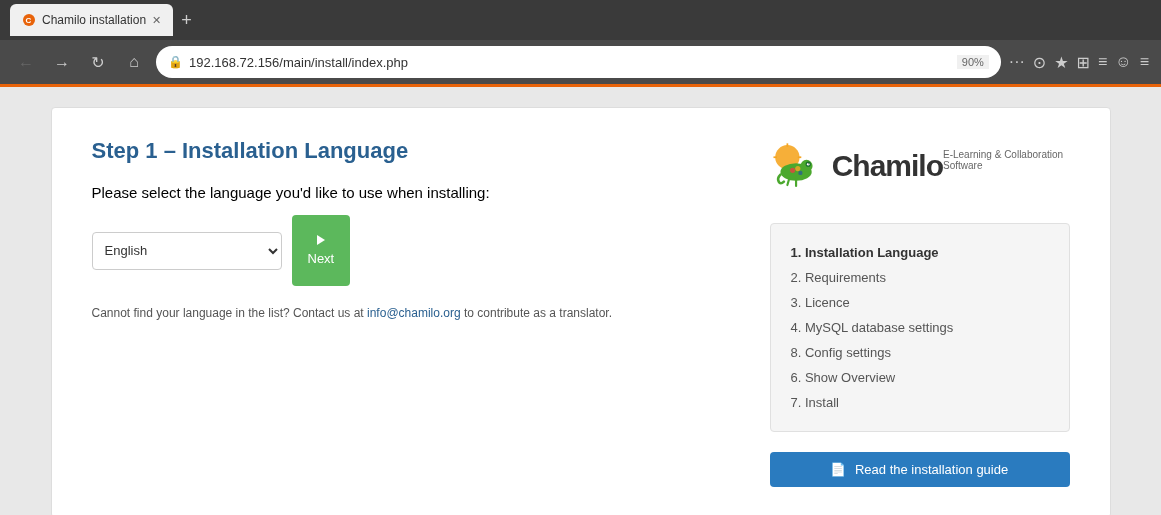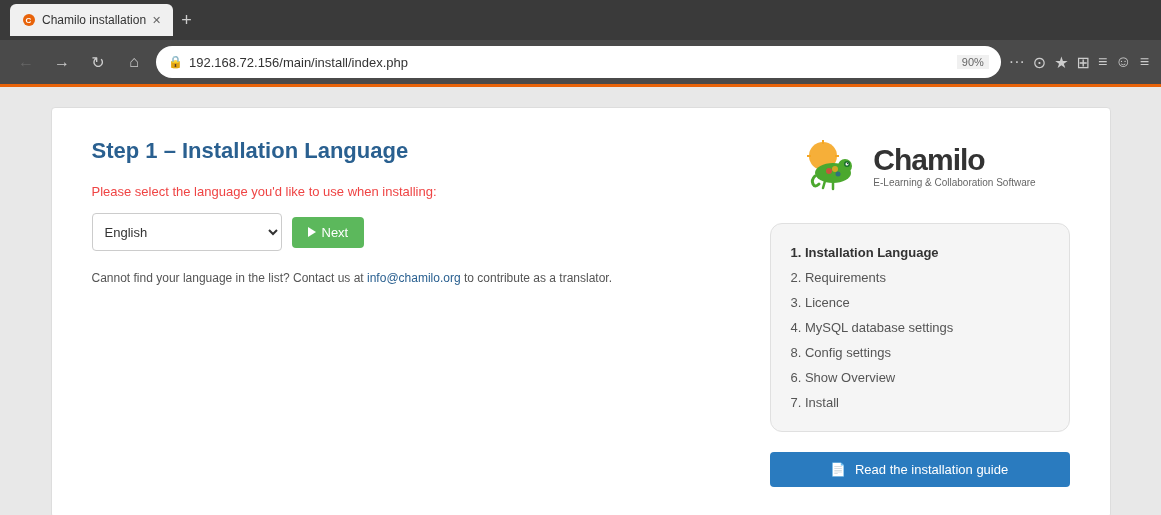--- a/index.html
+++ b/index.html
@@ -120,23 +120,23 @@
     }
 
     
     .step-title {
       color: #2a6090;
       font-size: 22px;
       font-weight: bold;
       margin-bottom: 20px;
     }
     .lang-prompt {
-      color: #ef4444;
+      color: #000000;
       margin-bottom: 14px;
-      font-size: 13px;
+      font-size: 15px;
     }
     .lang-row {
       display: flex;
       align-items: center;
       gap: 10px;
       margin-bottom: 20px;
     }
     .lang-select {
       width: 190px;
       height: 38px;
@@ -146,26 +146,27 @@
       font-size: 13px;
       color: #333;
       background: #fff;
       cursor: pointer;
     }
     .next-btn {
       background: #5cb85c;
       color: #fff;
       border: none;
       border-radius: 4px;
-      padding: 8px 16px;
+      padding: 20px 16px;
       font-size: 13px;
       cursor: pointer;
       display: flex;
       align-items: center;
       gap: 6px;
+      flex-direction: column;
     }
     .next-icon {
       width: 0;
       height: 0;
       border-top: 5px solid transparent;
       border-bottom: 5px solid transparent;
       border-left: 8px solid #fff;
       display: inline-block;
     }
     .translator-note {
@@ -184,37 +185,37 @@
       align-items: center;
       gap: 10px;
       margin-bottom: 10px;
     }
     .chamilo-icon {
       width: 60px;
       height: 55px;
     }
     .chamilo-text-wrap {
       display: flex;
-      flex-direction: column;
+      flex-direction: row;
     }
     .chamilo-name {
       font-size: 30px;
       font-weight: bold;
       color: #333;
       letter-spacing: -1px;
     }
     .chamilo-tagline {
       font-size: 10px;
       color: #666;
     }
 
     .steps-box {
       background: #f5f5f5;
       border: 1px solid #e0e0e0;
-      border-radius: 12px;
+      border-radius: 4px;
       padding: 16px 20px;
       width: 100%;
     }
     .step-item {
       padding: 5px 0;
       font-size: 13px;
       color: #555;
     }
     .step-item.active {
       color: #333;

